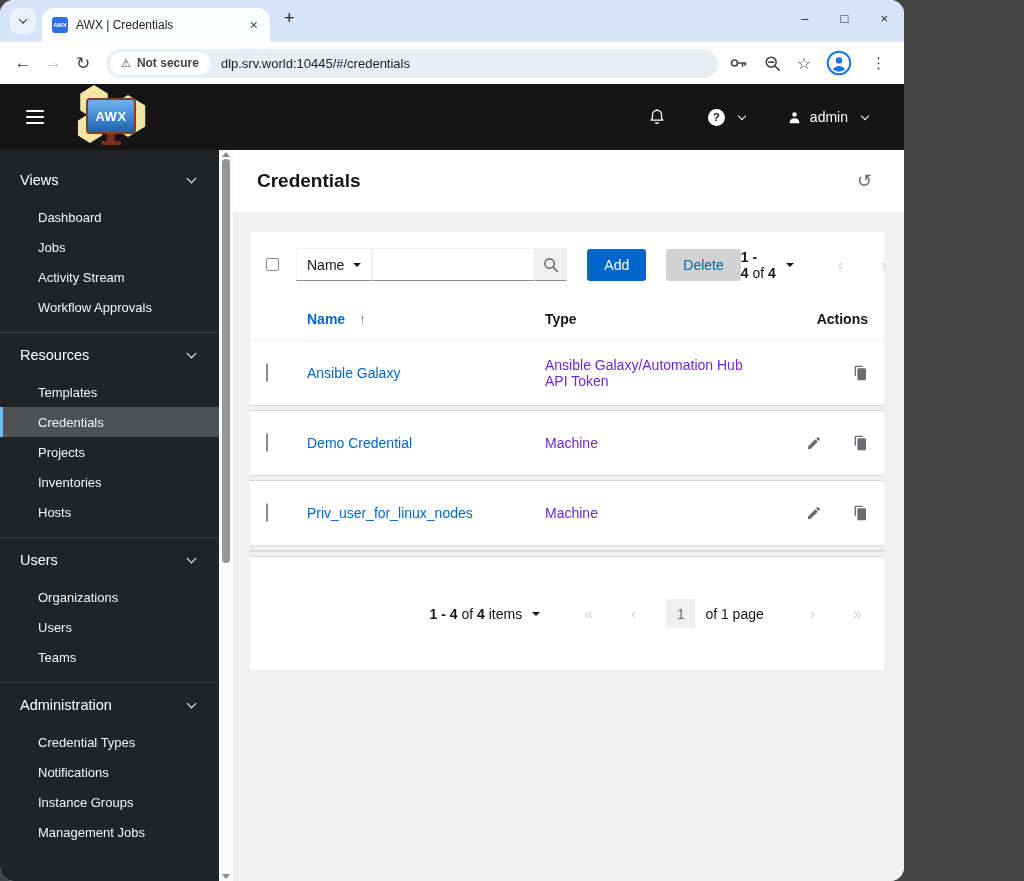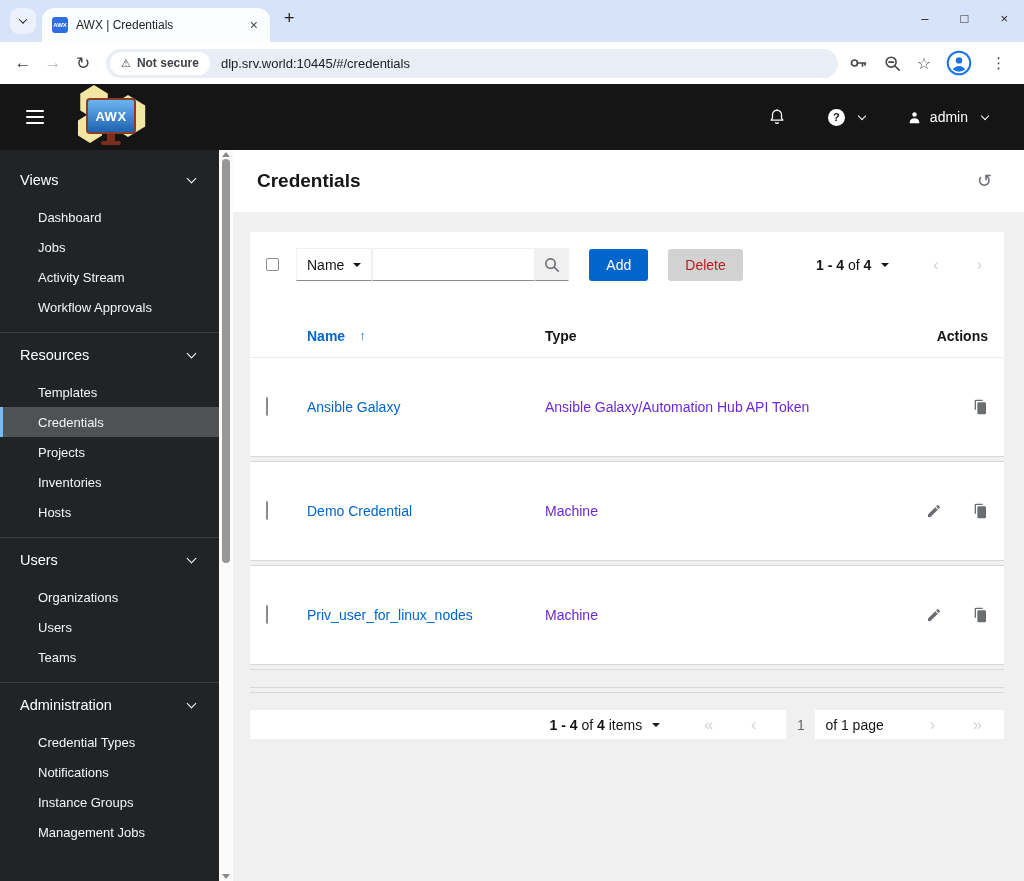--- a/index.html
+++ b/index.html
@@ -1,17 +1,17 @@
 <!DOCTYPE html>
 <html><head>
 <meta charset="utf-8">
 <style>
   * { box-sizing: border-box; }
   body { margin:0; font-family:"Liberation Sans", sans-serif; background:#444; }
-  .window { width:1024px; height:881px; background:#fff; position:relative; overflow:hidden; }
+  .window { width:904px; height:881px; background:#fff; position:relative; overflow:hidden;border-radius:14px; }
 
   
   .titlebar { height:42px; background:#d7e3f9; display:flex; align-items:flex-end; position:relative; }
   .tab-search-btn { width:26px; height:26px; border-radius:9px; background:#ecf2fc; border:none; margin:0 6px 8px 10px; display:flex; align-items:center; justify-content:center; color:#1f1f1f; cursor:pointer; }
   .chev { display:inline-block; width:6px; height:6px; border-right:1.8px solid currentColor; border-bottom:1.8px solid currentColor; transform:rotate(45deg) translate(-1px,-1px); }
   .tab { width:228px; height:34px; background:#fbfdff; border-radius:12px 12px 0 0; display:flex; align-items:center; padding:0 8px 0 10px; gap:8px; }
   .favicon { width:16px; height:16px; background:#2d6fe0; color:#fff; font-size:6px; font-weight:bold; display:flex; align-items:center; justify-content:center; border-radius:3px; flex:none; }
   .tab-title { font-size:12px; color:#1f1f1f; flex:1; white-space:nowrap; overflow:hidden; }
   .tab-close { border:none; background:none; color:#474747; font-size:14px; line-height:1; padding:2px 4px; cursor:pointer; }
   .newtab-btn { border:none; background:none; font-size:18px; color:#1f1f1f; margin:0 0 12px 8px; cursor:pointer; }
@@ -63,31 +63,31 @@
   .sarrow { position:absolute; left:3px; width:0; height:0; border-left:4px solid transparent; border-right:4px solid transparent; }
   .sarrow.up { top:2px; border-bottom:5px solid #8a8a8a; }
   .sarrow.down { bottom:2px; border-top:5px solid #8a8a8a; }
 
   
   .main { flex:1; background:#f0f0f0; display:flex; flex-direction:column; min-width:0; }
   .page-header { height:62px; background:#fff; display:flex; align-items:center; padding:0 26px 0 24px; flex:none; }
   .page-title { font-size:19px; font-weight:600; color:#151515; }
   .history-btn { margin-left:auto; border:none; background:none; color:#6a6e73; font-size:18px; cursor:pointer; }
 
-  .card { margin:20px 20px 0 17px; background:#fff; height:438px; display:flex; flex-direction:column;gap:17px; }
+  .card { margin:20px 20px 0 17px; background:#fff; height:438px; display:flex; flex-direction:column; }
   .card-toolbar { display:flex; align-items:center; padding:16px; flex:none; }
   .checkbox { width:13px; height:13px; border:1px solid #8a8d90; border-radius:2px; background:#fff; cursor:pointer; flex:none; }
   .cb-toolbar { margin-right:17px; }
   .filter-select { height:33px; display:flex; align-items:center; gap:9px; padding:0 10px; background:#fff; border:1px solid #f0f0f0; border-bottom:1px solid #8a8d90; font-size:14px; color:#151515; cursor:pointer; }
   .caret { width:0; height:0; border-left:4px solid transparent; border-right:4px solid transparent; border-top:4.5px solid #151515; display:inline-block; }
   .search-input { width:163px; height:33px; border:1px solid #f0f0f0; border-bottom:1px solid #8a8d90; padding:0 8px; font-size:14px; font-family:inherit; outline:none; }
   .search-btn { width:34px; height:33px; background:#f0f0f0; border:1px solid #f0f0f0; border-bottom:1px solid #8a8d90; display:flex; align-items:center; justify-content:center; cursor:pointer; }
   .btn { font-size:14px; border:none; border-radius:3px; padding:8px 17px; font-family:inherit; cursor:pointer; }
   .btn-add { background:#0066cc; color:#fff; margin-left:20px; }
-  .btn-delete { background:#d2d2d2; color:#b91c1c; margin-left:20px; cursor:default; }
+  .btn-delete { background:#d2d2d2; color:#0369a1; margin-left:20px; cursor:default; }
   .top-pg { margin-left:auto; display:flex; align-items:center; font-size:14px; color:#151515; }
   .pg-text b { font-weight:bold; }
   .top-pg .caret { margin-left:10px; cursor:pointer; }
   .pg-nav { color:#d2d2d2; font-size:16px; background:none; border:none; cursor:default; }
   .pg-nav.first { margin-left:38px; }
   .pg-nav.gap { margin-left:26px; }
 
   .thead { display:flex; align-items:center; height:44px; padding:0 16px; border-bottom:1px solid #ebebeb; font-size:14px; font-weight:bold; color:#151515; flex:none; }
   .col-check { width:41px; flex:none; }
   .col-name { width:238px; flex:none; }

